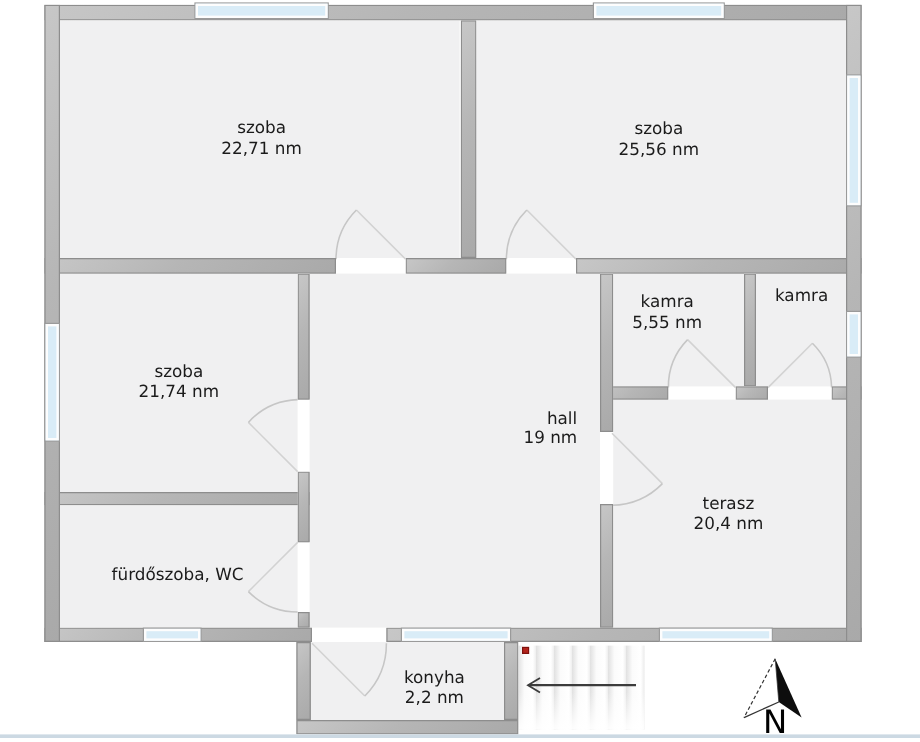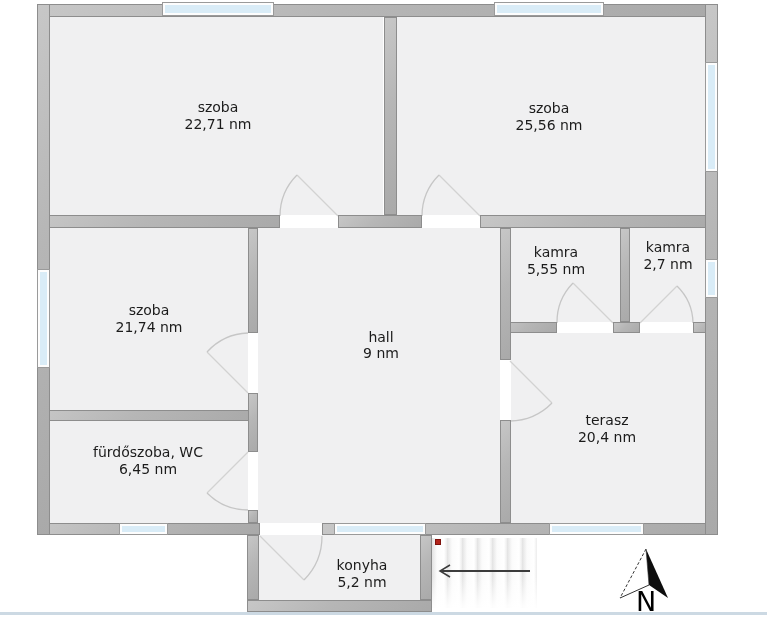--- a/index.html
+++ b/index.html
@@ -115,41 +115,39 @@
     <div>22,71 nm</div>
   </div>
   <div class="label" style="left:449px;top:100px;">
     <div>szoba</div>
     <div>25,56 nm</div>
   </div>
   <div class="label" style="left:49px;top:302px;">
     <div>szoba</div>
     <div>21,74 nm</div>
   </div>
-  <div class="label tight" style="left:281px;top:330px;">
+  <div class="label tight" style="left:281px;top:342px;text-align:right;">
     <div>hall</div>
-    <div>9 nm</div>
+    <div>19 nm</div>
   </div>
   <div class="label" style="left:456px;top:244px;">
     <div>kamra</div>
     <div>5,55 nm</div>
   </div>
   <div class="label" style="left:568px;top:239px;">
     <div>kamra</div>
-    <div>2,7 nm</div>
   </div>
   <div class="label" style="left:507px;top:412px;">
     <div>terasz</div>
     <div>20,4 nm</div>
   </div>
-  <div class="label" style="left:48px;top:444px;">
+  <div class="label" style="left:48px;top:471px;">
     <div>fürdőszoba, WC</div>
-    <div>6,45 nm</div>
   </div>
   <div class="label" style="left:262px;top:557px;">
     <div>konyha</div>
-    <div>5,2 nm</div>
+    <div>2,2 nm</div>
   </div>
 
   <div id="red-dot"></div>
   <div id="bottom-line"></div>
 
 </div>
 
 </body></html>

